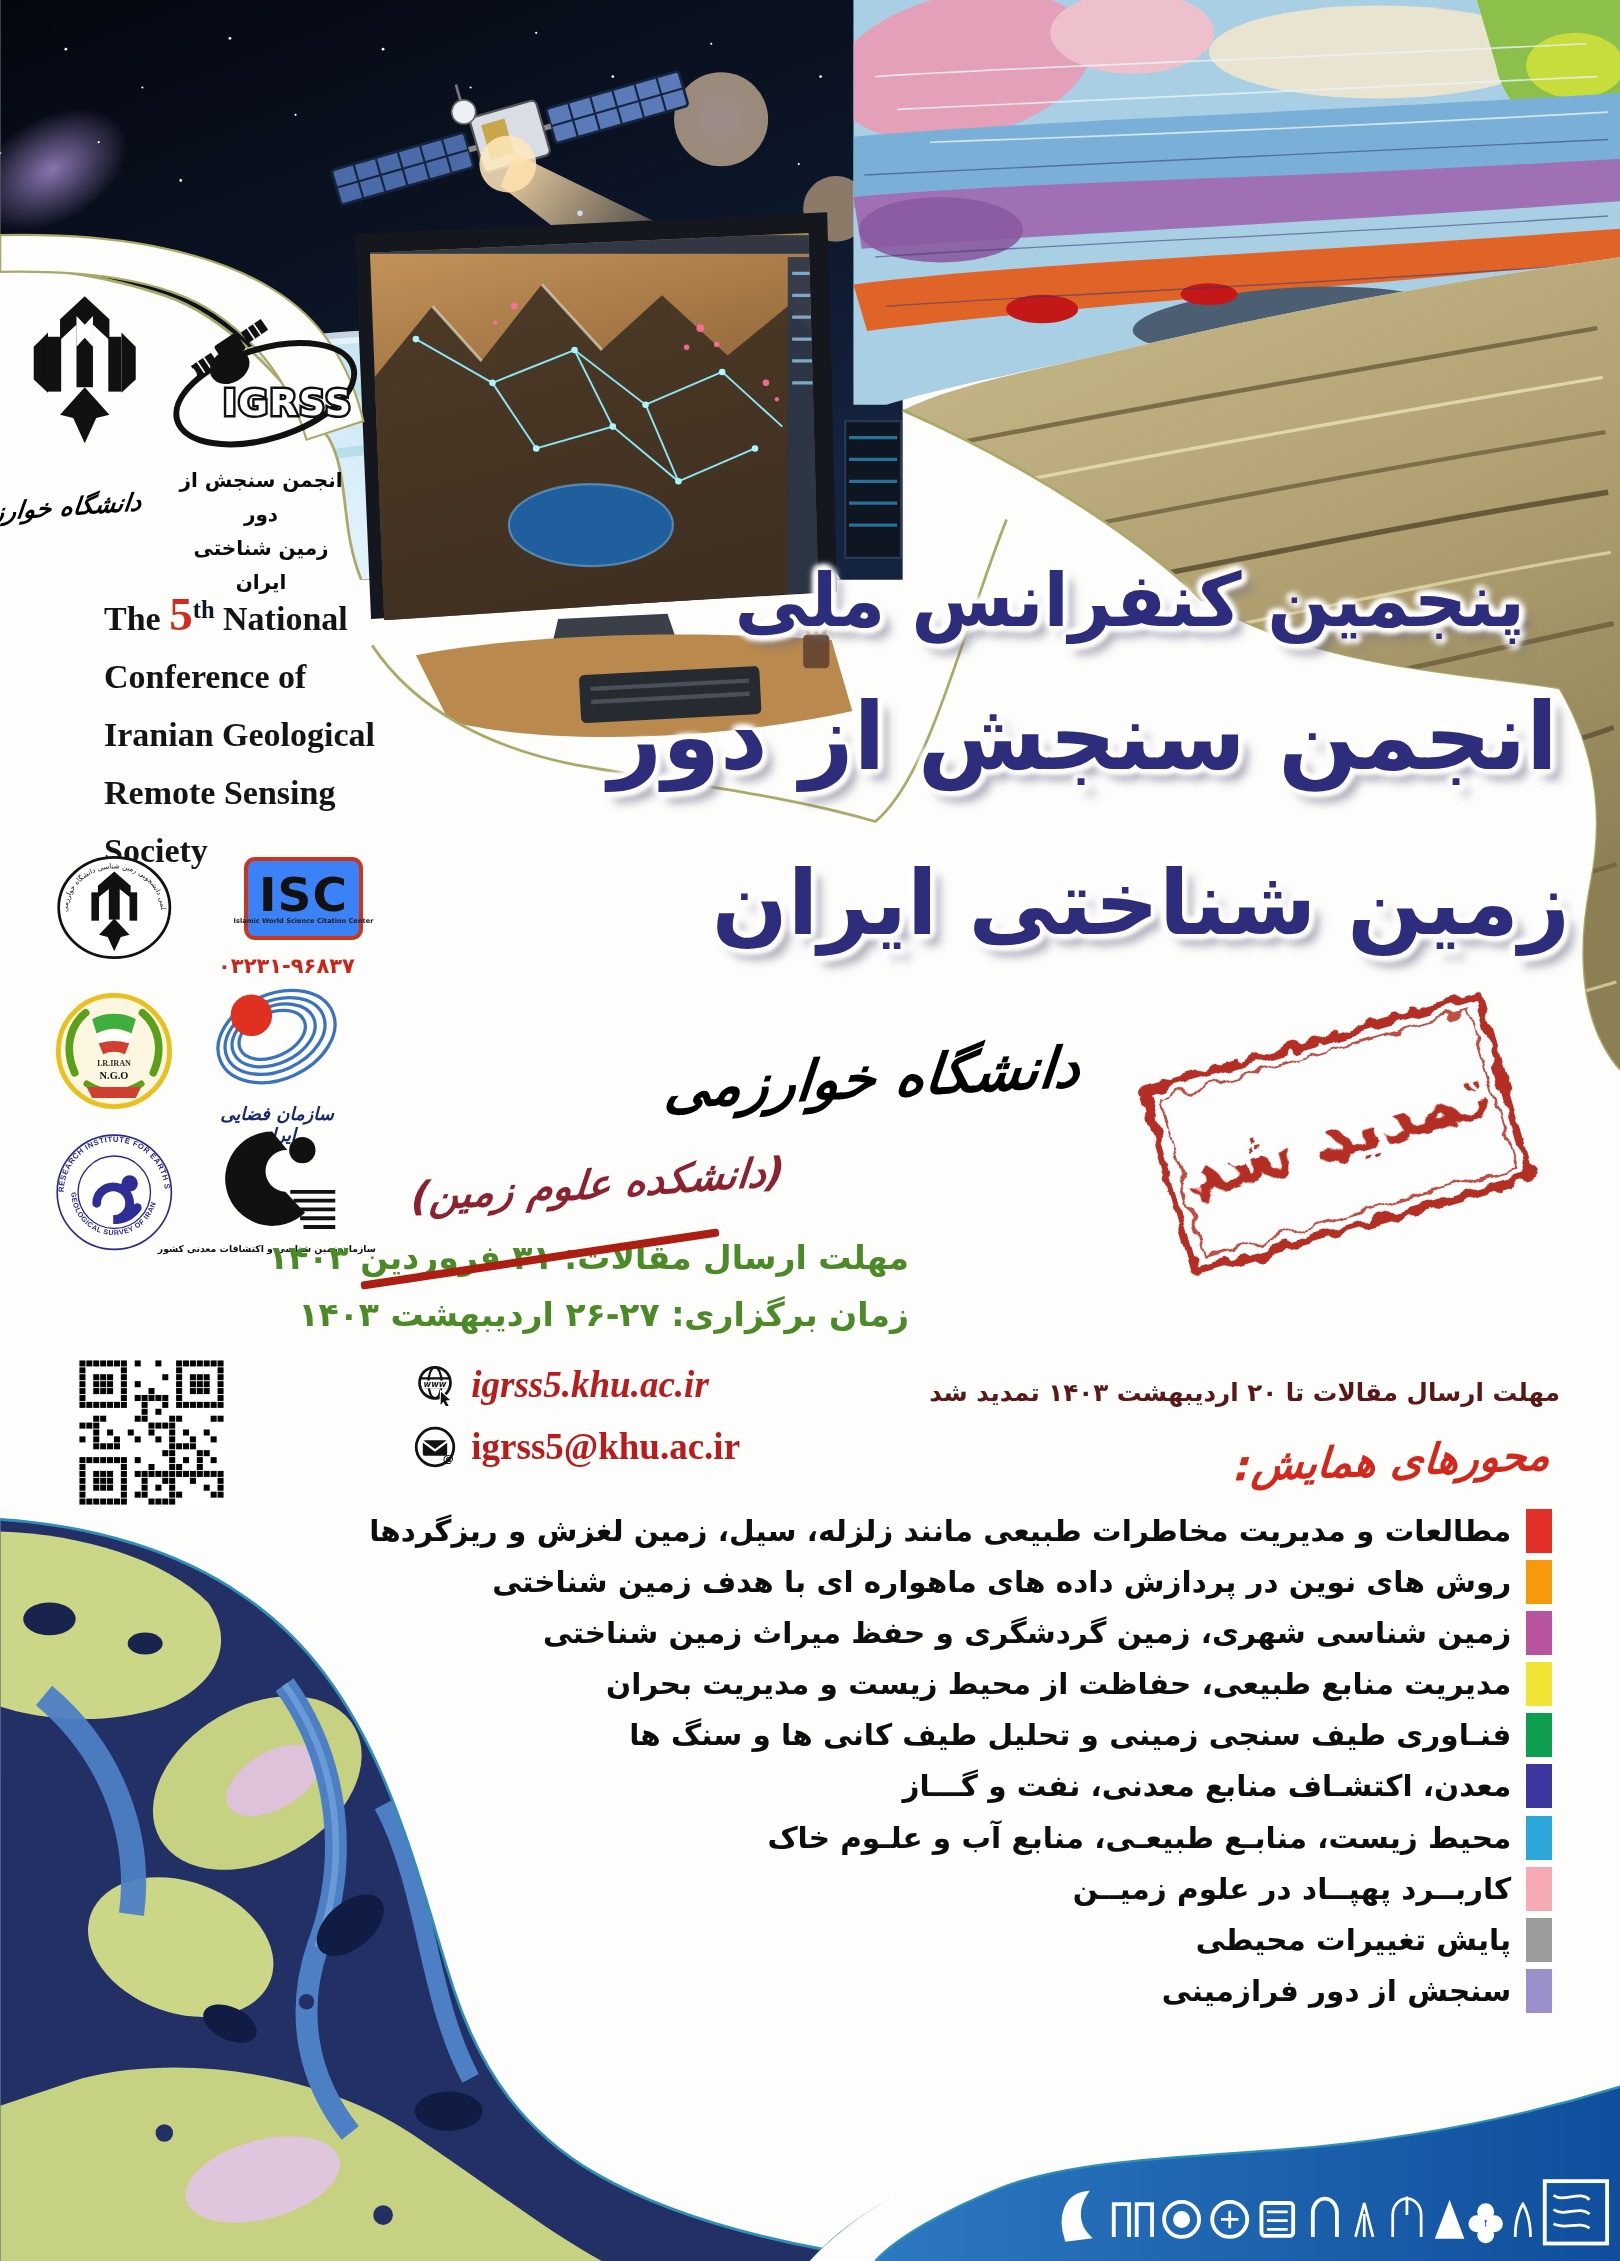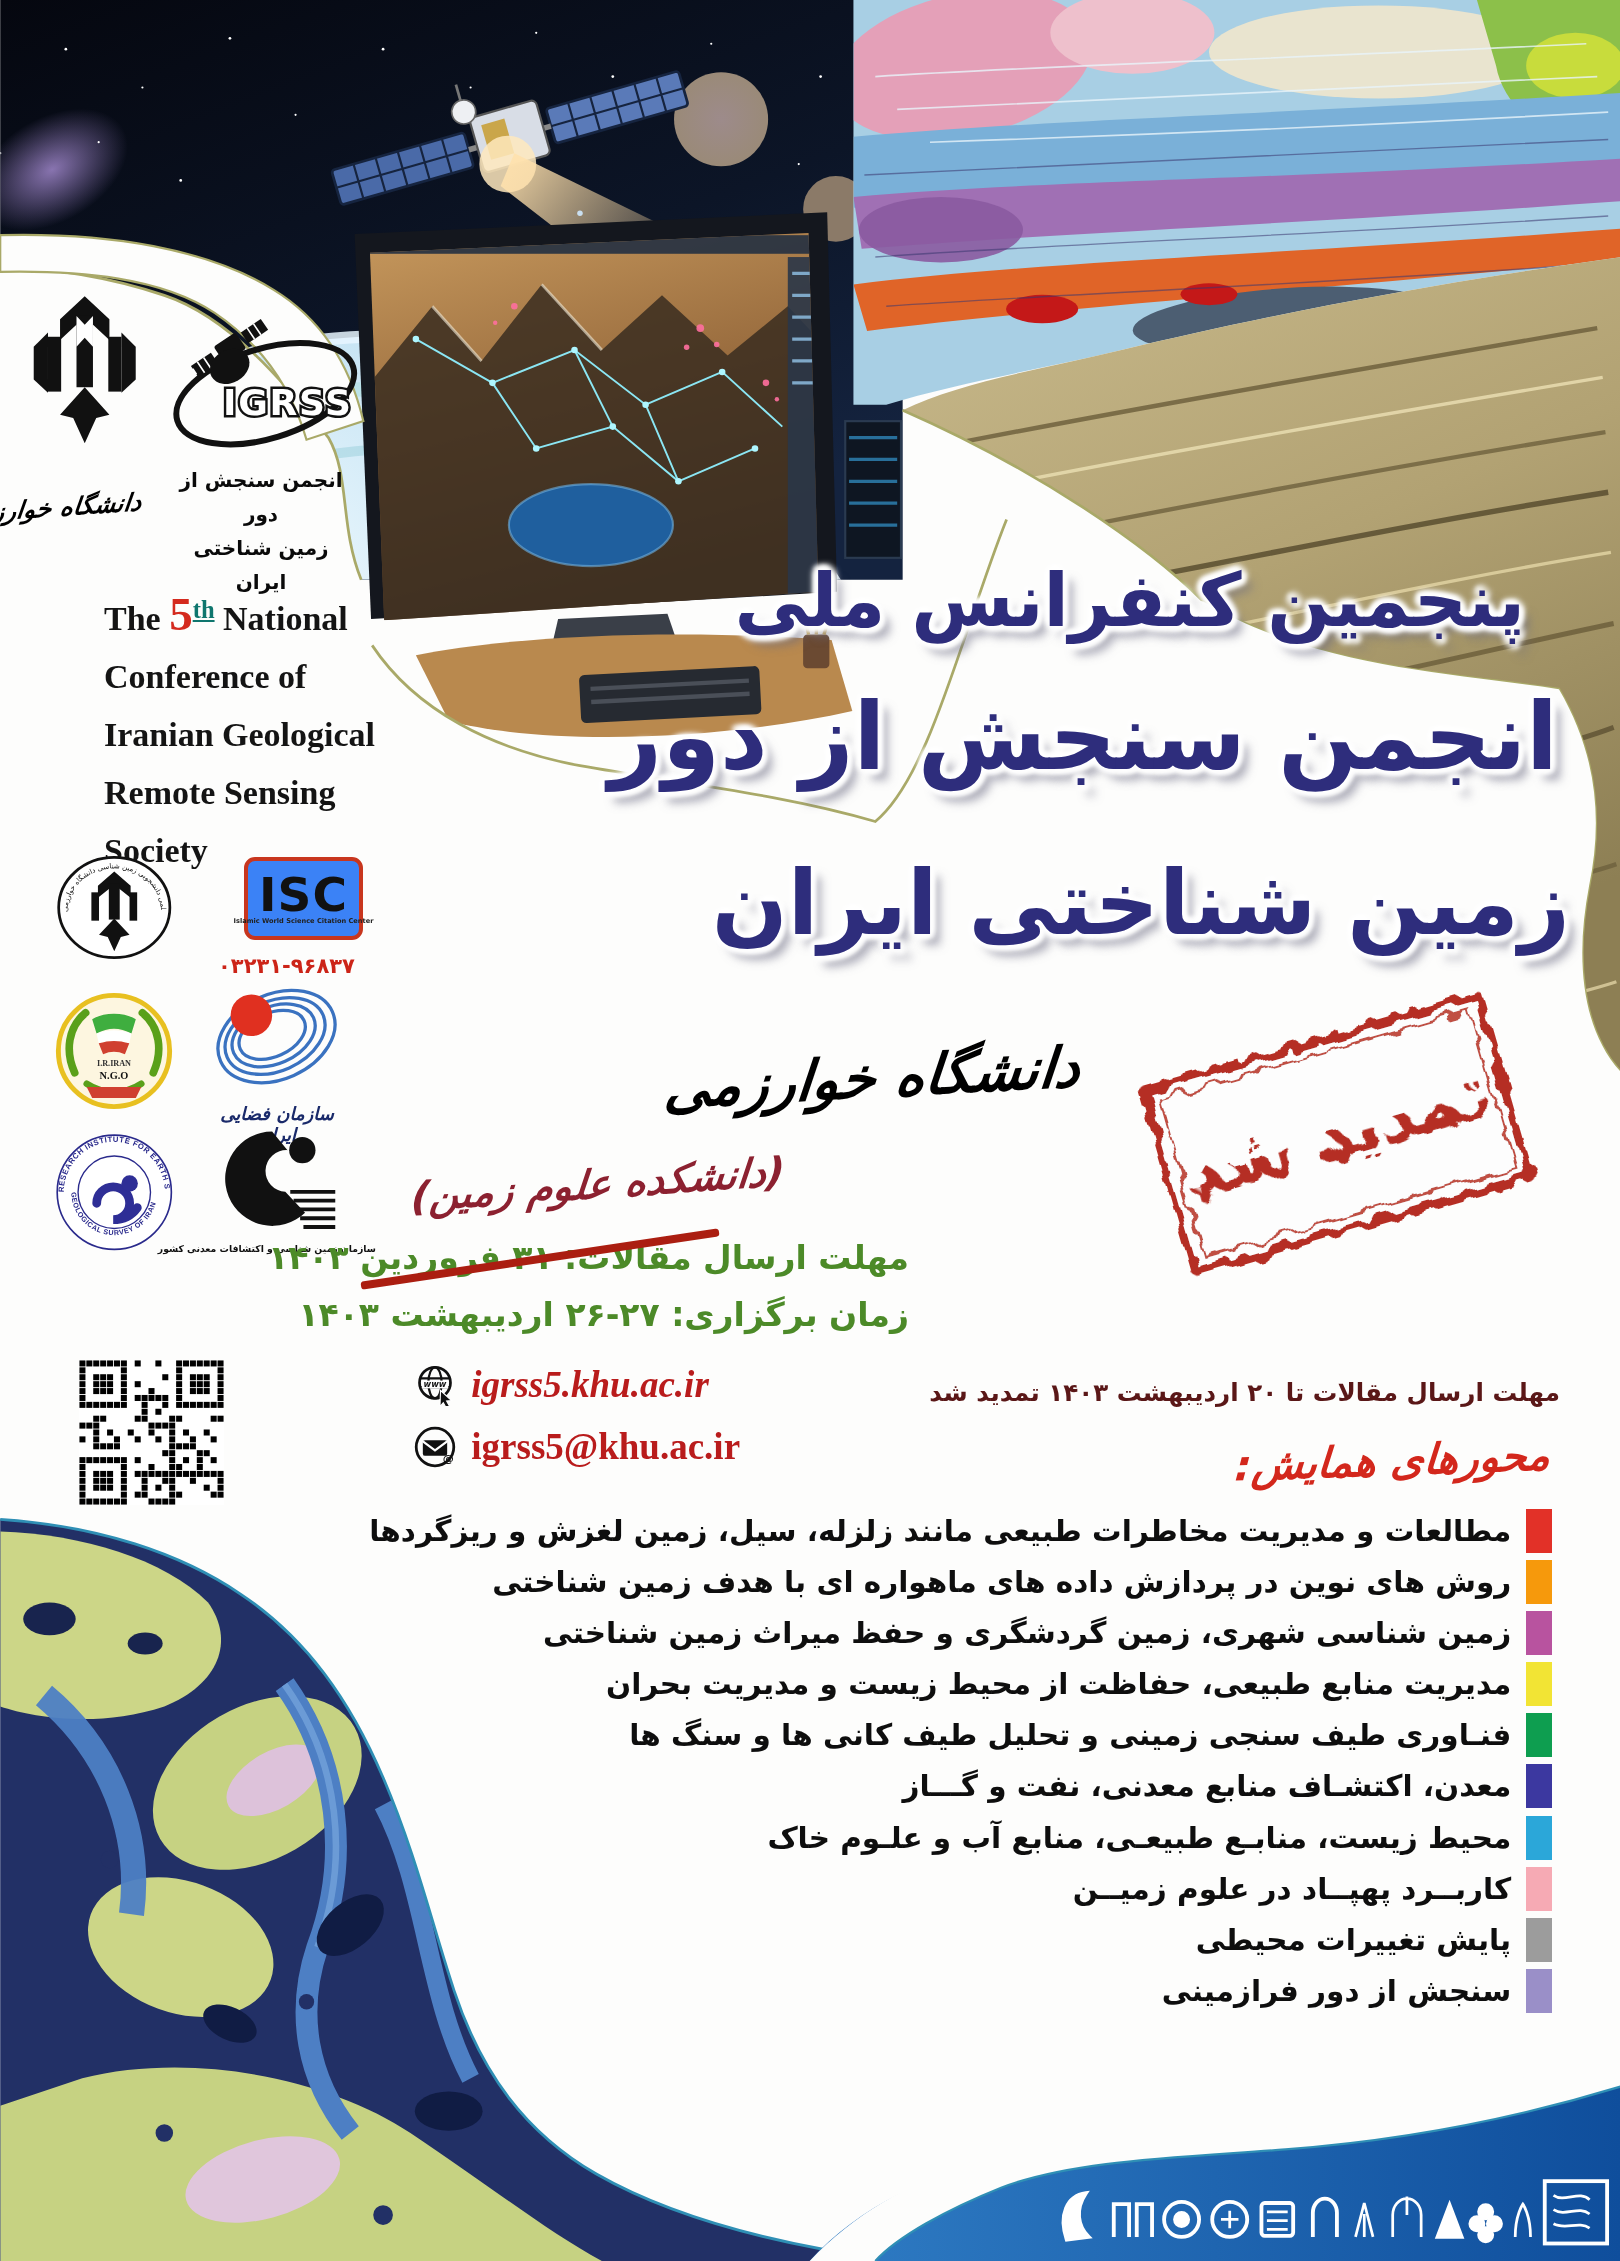--- a/index.html
+++ b/index.html
@@ -6,21 +6,21 @@
   .poster{position:relative;width:1621px;height:2261px;background:#fdfdfc;overflow:hidden;
           font-family:"DejaVu Sans",sans-serif;}
   .abs{position:absolute;}
   svg{display:block;}
 
   
   .en-title{left:104px;top:581px;width:394px;color:#141414;
             font-family:"Liberation Serif","DejaVu Serif",serif;font-weight:bold;
             font-size:34px;line-height:58px;white-space:nowrap;}
   .en-title .num{color:#d42a1e;font-size:47px;}
-  .en-title sup{color:#0f766e;font-size:24.6px;text-decoration:underline;}
+  .en-title sup{color:#0f172a;font-size:24.6px;}
 
   
   .fa-title{direction:rtl;color:#2e2d7c;font-weight:bold;white-space:nowrap;
      text-shadow:0 0 7.7px #fff,0 0 7.7px #fff,4.9px 0 6.6px #fff,-4.9px 0 6.6px #fff,
                  0 4.9px 6.6px #fff,0 -4.9px 6.6px #fff,3.8px 3.8px 5.5px #fff,-3.8px -3.8px 5.5px #fff,
                  9.8px 11px 9.8px rgba(105,105,130,.55);}
   .fa-t1{right:96px;top:557px;font-size:74px;}
   .fa-t2{right:63px;top:683px;font-size:93px;}
   .fa-t3{right:51px;top:851px;font-size:89px;}
 

